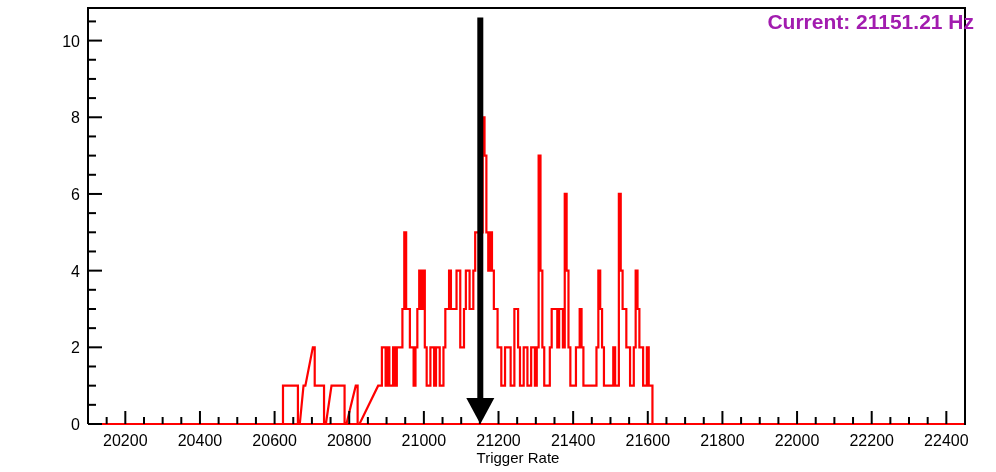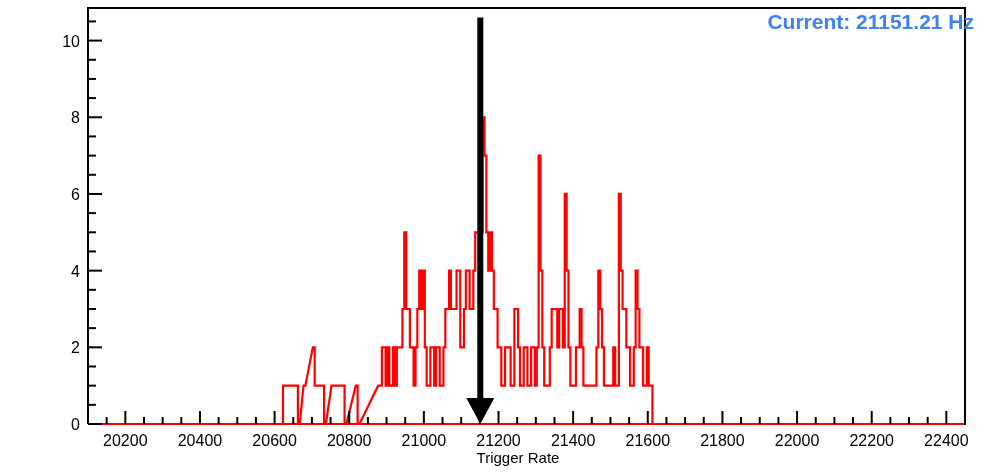--- a/index.html
+++ b/index.html
@@ -6,21 +6,21 @@
   body{width:996px;height:472px;overflow:hidden;font-family:"Liberation Sans",sans-serif;}
   #root{position:relative;width:996px;height:472px;background:#ffffff;}
   #plot-svg{position:absolute;left:0;top:0;}
   #current-readout{
     position:absolute;
     right:22px;
     top:10px;
     font-family:"Liberation Sans",sans-serif;
     font-size:21px;
     font-weight:bold;
-    color:#3b82f6;
+    color:#a21caf;
     letter-spacing:0px;
     white-space:nowrap;
     text-align:center;
   }
 </style>
 </head>
 <body>
 
 <div id="root">
   <svg id="plot-svg" width="996" height="472">

